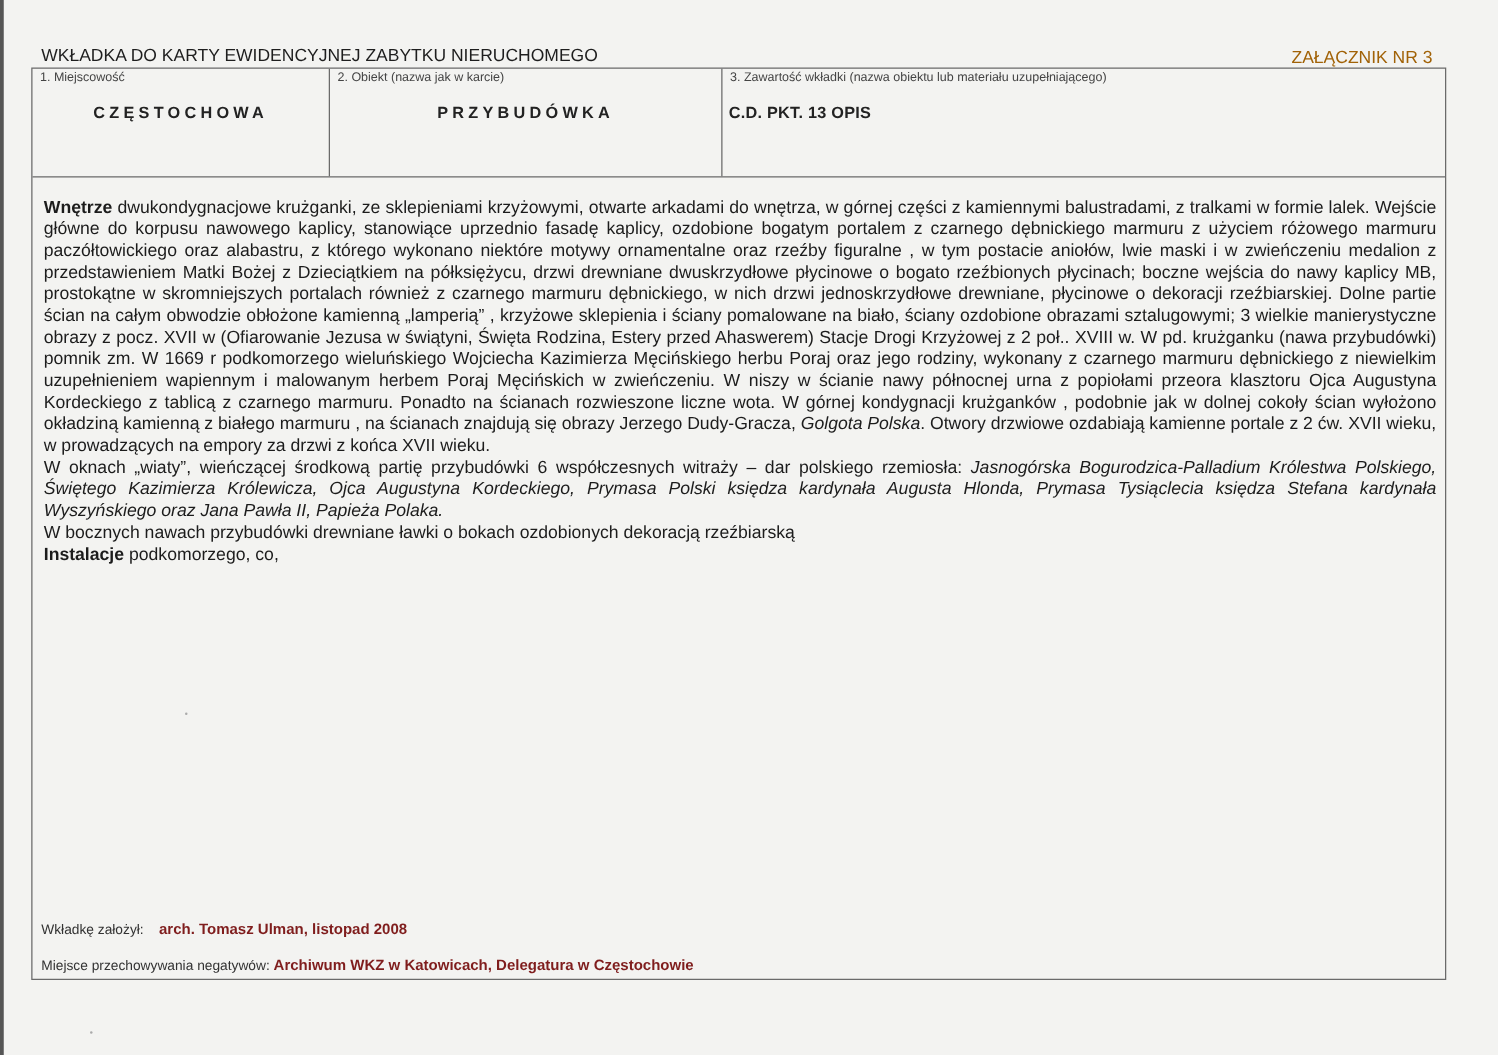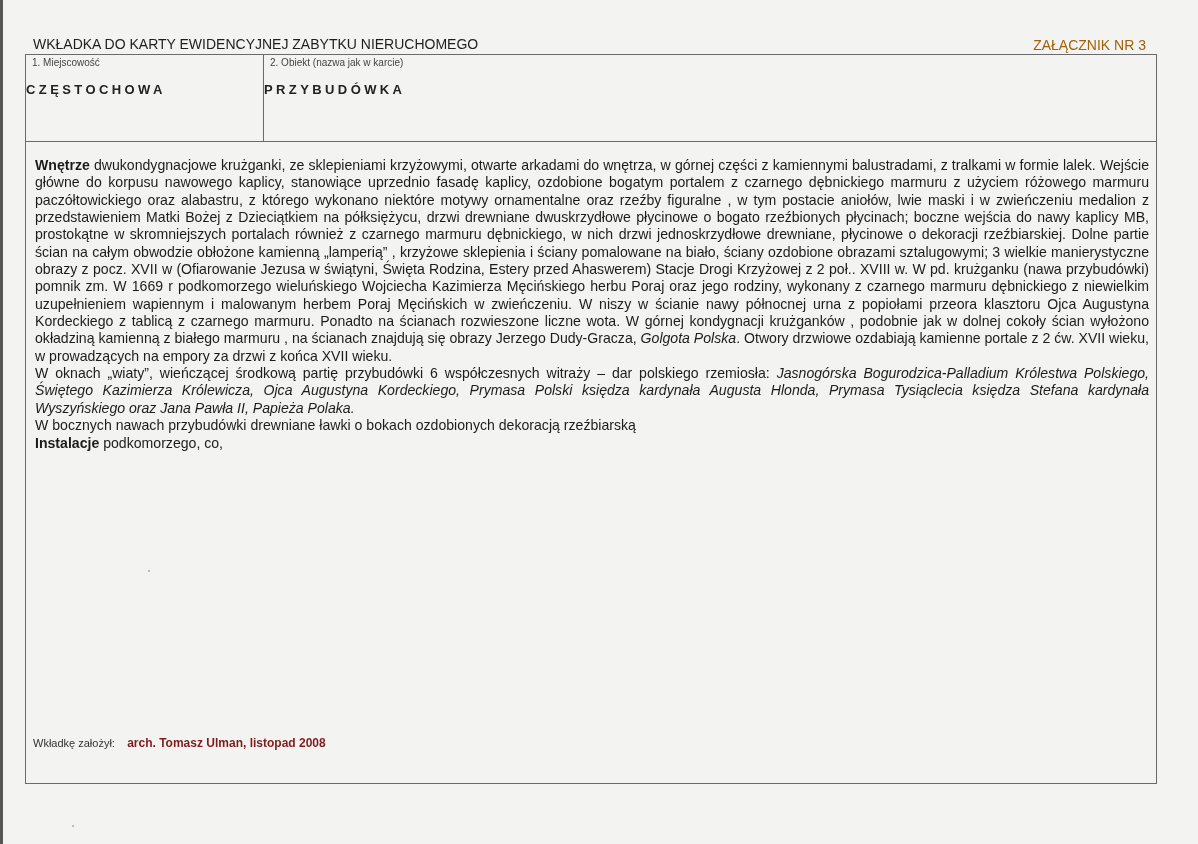--- a/index.html
+++ b/index.html
@@ -37,21 +37,21 @@
   .cell-1 { width: 238px; }
   .cell-2 { width: 314px; }
   .cell-3 { flex: 1; }
   .cell-label {
     position: absolute; left: 6px; top: 2px; font-size: 10px; color: #444;
   }
   .cell-value {
     position: absolute; top: 27px; font-size: 13px; font-weight: bold; color: #222;
   }
   .cell-1 .cell-value, .cell-2 .cell-value {
-    left: 0; right: 0; text-align: left; letter-spacing: 3.4px;
+    left: 0; right: 0; text-align: center; letter-spacing: 3.4px;
   }
   .cell-3 .cell-value { left: 5px; letter-spacing: 0.2px; }
 
   .body-text {
     position: absolute; left: 9px; top: 102px; width: 1114px;
     font-size: 14.1px; line-height: 17.35px; color: #1c1c1c;
     text-align: justify;
   }
   .body-text p { margin: 0; }
   .u-head { font-weight: bold; }
@@ -77,29 +77,37 @@
 
   <div class="head-row">
     <div class="cell cell-1">
       <span class="cell-label">1. Miejscowość</span>
       <span class="cell-value">CZĘSTOCHOWA</span>
     </div>
     <div class="cell cell-2">
       <span class="cell-label">2. Obiekt (nazwa jak w karcie)</span>
       <span class="cell-value">PRZYBUDÓWKA</span>
     </div>
+    <div class="cell cell-3">
+      <span class="cell-label">3. Zawartość wkładki (nazwa obiektu lub materiału uzupełniającego)</span>
+      <span class="cell-value">C.D. PKT. 13  OPIS</span>
+    </div>
   </div>
 
   <div class="body-text">
     <p><span class="u-head">Wnętrze </span><span> dwukondygnacjowe  krużganki, ze sklepieniami krzyżowymi, otwarte  arkadami do wnętrza, w górnej części  z  kamiennymi balustradami, z tralkami w formie  lalek. Wejście główne do korpusu nawowego kaplicy, stanowiące  uprzednio fasadę kaplicy, ozdobione  bogatym portalem z  czarnego  dębnickiego marmuru z użyciem  różowego marmuru paczółtowickiego oraz alabastru, z którego wykonano niektóre  motywy ornamentalne oraz  rzeźby figuralne  , w tym postacie aniołów, lwie maski i w zwieńczeniu medalion  z przedstawieniem Matki Bożej z Dzieciątkiem na półksiężycu, drzwi drewniane dwuskrzydłowe płycinowe o bogato rzeźbionych płycinach;  boczne  wejścia do nawy kaplicy MB, prostokątne w skromniejszych  portalach również  z czarnego marmuru dębnickiego,  w nich  drzwi jednoskrzydłowe drewniane, płycinowe o dekoracji rzeźbiarskiej. Dolne partie ścian na całym obwodzie  obłożone kamienną „lamperią” ,  krzyżowe sklepienia  i ściany pomalowane  na biało,  ściany  ozdobione  obrazami sztalugowymi; 3 wielkie manierystyczne obrazy z pocz. XVII w (Ofiarowanie Jezusa w świątyni, Święta Rodzina, Estery przed Ahaswerem) Stacje Drogi Krzyżowej z 2 poł.. XVIII w. W pd. krużganku  (nawa przybudówki) pomnik zm. W 1669 r podkomorzego wieluńskiego Wojciecha  Kazimierza Męcińskiego herbu Poraj   oraz jego rodziny, wykonany z czarnego marmuru dębnickiego z niewielkim uzupełnieniem wapiennym i malowanym  herbem Poraj Męcińskich  w zwieńczeniu. W niszy  w ścianie nawy północnej urna z popiołami przeora klasztoru  Ojca Augustyna Kordeckiego z tablicą  z czarnego marmuru. Ponadto  na ścianach rozwieszone  liczne wota. W górnej kondygnacji  krużganków , podobnie jak  w dolnej  cokoły ścian  wyłożono  okładziną kamienną  z białego marmuru , na ścianach  znajdują się obrazy  Jerzego Dudy-Gracza, </span><span class="it">Golgota Polska</span><span>. Otwory  drzwiowe ozdabiają  kamienne portale  z 2 ćw. XVII wieku,  w prowadzących na empory za drzwi z końca XVII wieku.</span></p>
     <p><span>W oknach „wiaty”, wieńczącej środkową partię przybudówki 6 współczesnych  witraży – dar  polskiego rzemiosła: </span><span class="it">Jasnogórska Bogurodzica-Palladium Królestwa Polskiego, Świętego Kazimierza Królewicza, Ojca Augustyna Kordeckiego, Prymasa Polski księdza kardynała Augusta Hlonda, Prymasa Tysiąclecia księdza Stefana kardynała Wyszyńskiego  oraz Jana Pawła II, Papieża Polaka.</span></p>
     <p>W  bocznych nawach  przybudówki drewniane  ławki o bokach ozdobionych dekoracją rzeźbiarską</p>
     <p><span class="u-head">Instalacje </span><span> podkomorzego, co,</span></p>
   </div>
 
   <div class="footer-line footer-1">
     <span>Wkładkę założył:</span>&nbsp;&nbsp;&nbsp;
     <span class="fval">arch. Tomasz Ulman, listopad 2008</span>
   </div>
+  <div class="footer-line footer-2">
+    <span>Miejsce przechowywania negatywów:</span>
+    <span class="fval">Archiwum WKZ w Katowicach, Delegatura w Częstochowie</span>
+  </div>
 </div>
 
 <div class="scan-dot" style="left:148px; top:570px;"></div>
 <div class="scan-dot" style="left:72px; top:825px;"></div>
 
 </body></html>

